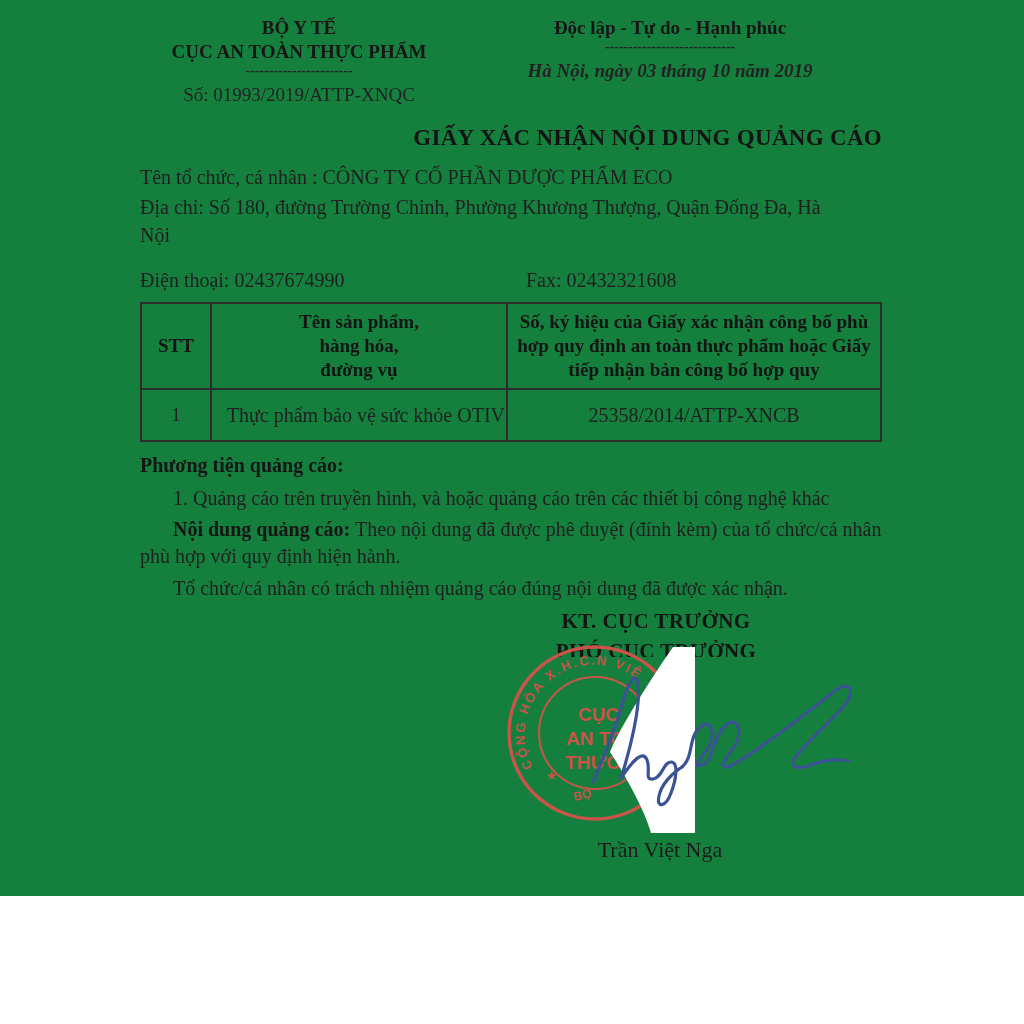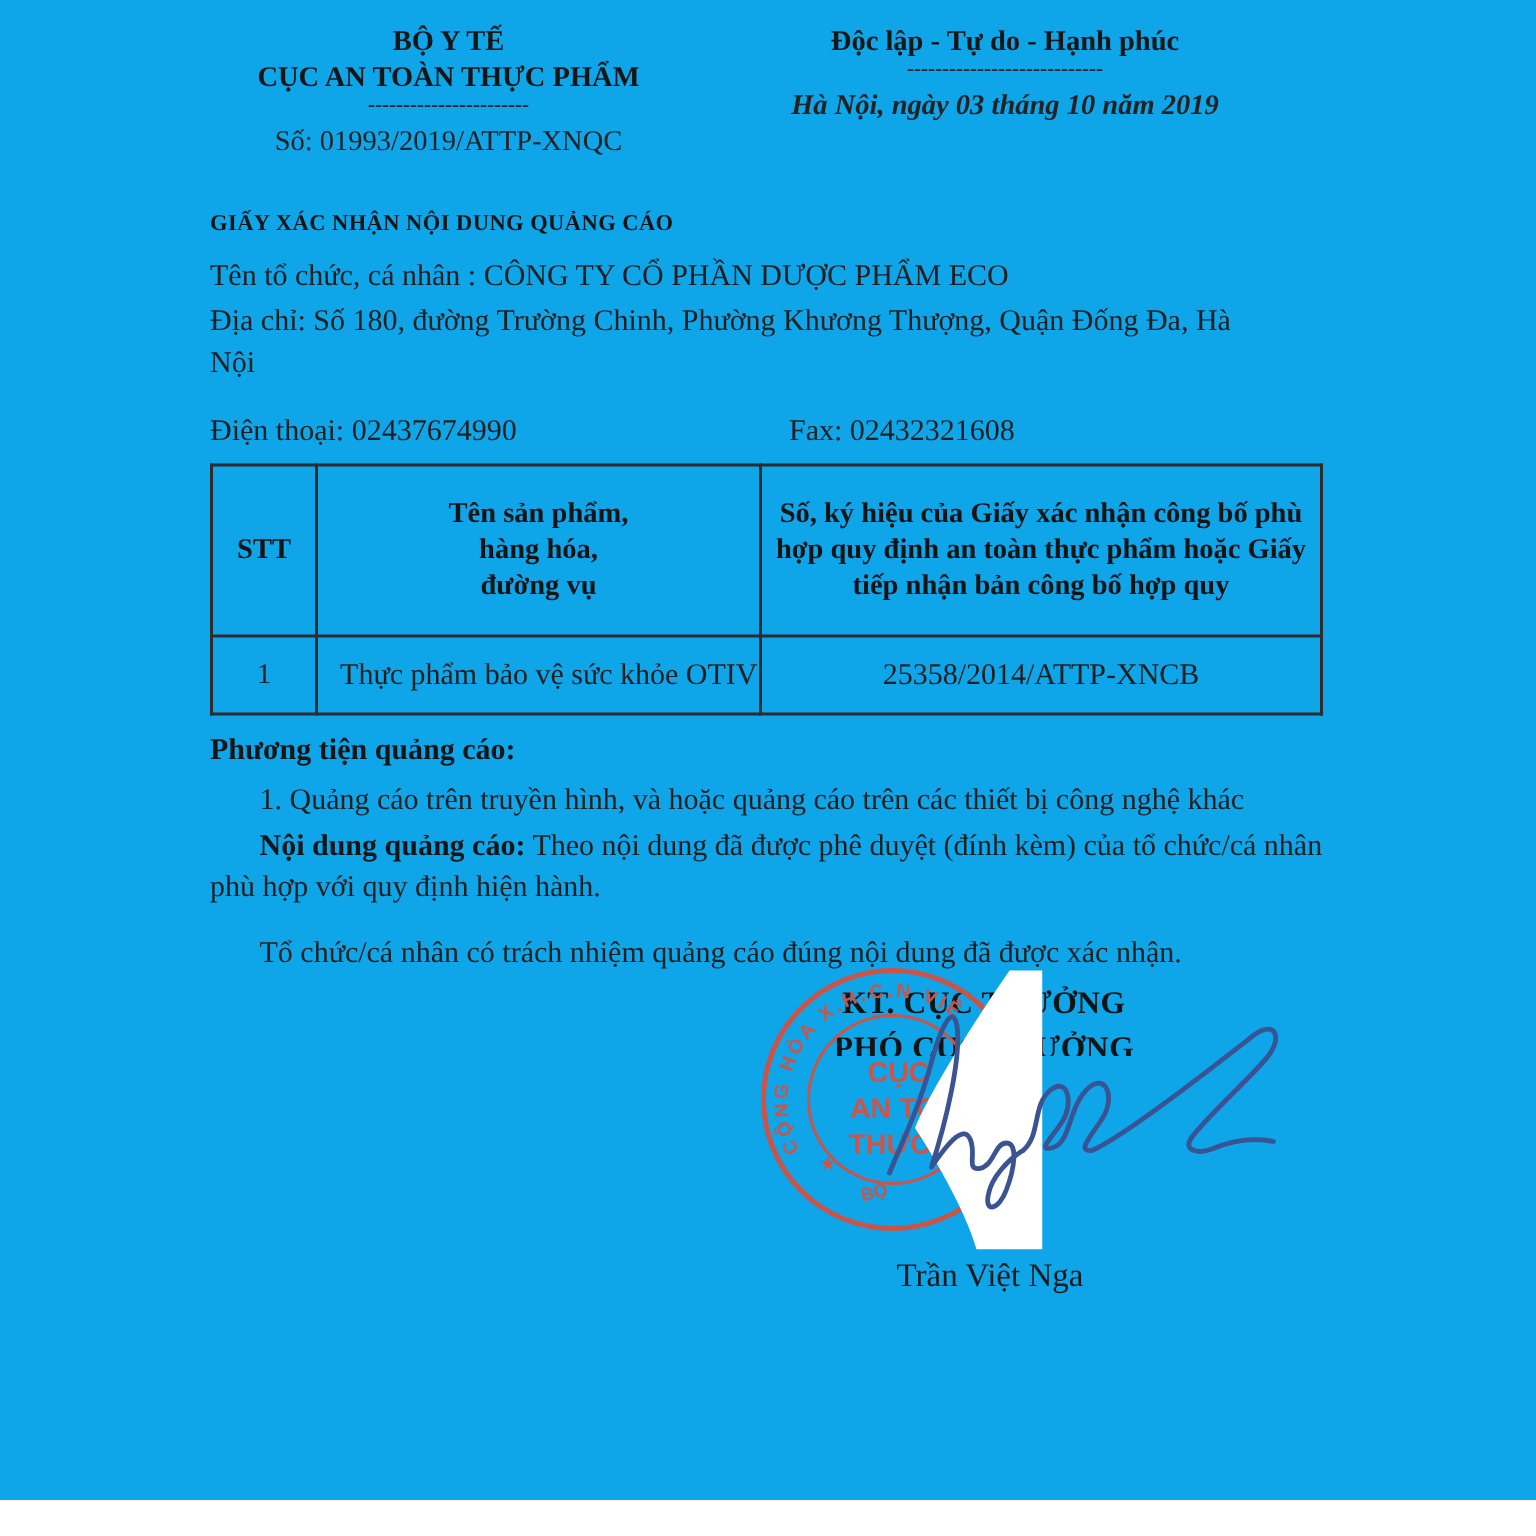--- a/index.html
+++ b/index.html
@@ -1,53 +1,53 @@
 <!DOCTYPE html>
 <html><head>
 <meta charset="utf-8">
 <style>
   html,body{margin:0;padding:0;background:#ffffff;}
   .page{
-    position:relative;width:1024px;height:1000px;background:#0ea5e9;overflow:hidden;
+    position:relative;width:1024px;height:896px;background:#15803d;overflow:hidden;
     font-family:"Liberation Serif","DejaVu Serif",serif;color:#1f1f1f;
   }
   .doc{position:absolute;left:140px;top:16px;width:742px;}
   
   .hdr{display:flex;}
   .hdr-left{width:318px;text-align:center;}
   .hdr-right{width:424px;text-align:center;}
   .org1,.org2{font-size:19px;font-weight:bold;line-height:24px;color:#161616;}
   .nation{font-size:19px;font-weight:bold;line-height:26px;color:#161616;}
   .motto{font-size:19px;font-weight:bold;line-height:24px;color:#161616;}
   .sep{font-size:14px;font-weight:bold;line-height:13px;letter-spacing:0px;color:#222;}
   .doc-num{font-size:19px;margin-top:7px;color:#222;}
   .date-line{font-size:19px;font-style:italic;font-weight:600;margin-top:7px;color:#222;}
   
-  .title{margin-top:35px;text-align:left;font-size:15px;font-weight:bold;letter-spacing:0.3px;color:#141414;}
+  .title{margin-top:19px;text-align:right;font-size:23px;font-weight:bold;letter-spacing:0.3px;color:#141414;}
   
   .org-line{margin-top:13px;font-size:20px;line-height:27px;}
   .address{margin-top:2px;font-size:20px;line-height:28px;width:706px;}
   .phone-row{display:flex;margin-top:18px;font-size:20px;line-height:27px;}
   .phone{width:386px;}
   
   table.cert{margin-top:8px;border-collapse:collapse;table-layout:fixed;width:742px;}
   table.cert td,table.cert th{border:2px solid #2d2d2d;vertical-align:middle;}
   .c1{width:70px;}
   .c2{width:296px;}
-  th.h-cell{font-size:19px;font-weight:bold;color:#141414;padding:20px 4px;line-height:24px;}
+  th.h-cell{font-size:19px;font-weight:bold;color:#141414;padding:6px 4px;line-height:24px;}
   th.h3{padding:4px 6px;}
   td.d1{height:48px;text-align:center;font-size:19px;}
   td.d2{padding-left:12px;font-size:20px;text-align:right;}
   td.d3{text-align:center;font-size:20px;}
   
   .means-heading{margin-top:10px;font-size:20px;font-weight:bold;line-height:26px;color:#161616;}
   .means-item{margin-top:7px;font-size:20px;line-height:27px;text-indent:33px;}
   .content-par{margin-top:4px;font-size:20px;line-height:27px;text-indent:33px;}
   .content-par b{color:#161616;}
-  .resp-par{margin-top:17px;font-size:20px;line-height:27px;text-indent:33px;}
+  .resp-par{margin-top:5px;font-size:20px;line-height:27px;text-indent:33px;}
   
   .sig-block{margin-top:6px;margin-left:290px;width:452px;text-align:center;}
   .sig-kt{font-size:21px;font-weight:bold;letter-spacing:0.4px;color:#141414;line-height:27px;}
   .sig-deputy{font-size:21px;font-weight:bold;letter-spacing:0.4px;color:#141414;line-height:24px;
     height:18px;overflow:hidden;margin-top:4px;text-decoration:underline;}
   .signer-name{position:absolute;left:460px;top:837px;width:400px;text-align:center;font-size:22px;color:#1a1a1a;}
   
   .stamp-svg{position:absolute;left:503px;top:641px;}
   .sign-svg{position:absolute;left:575px;top:650px;}
   

